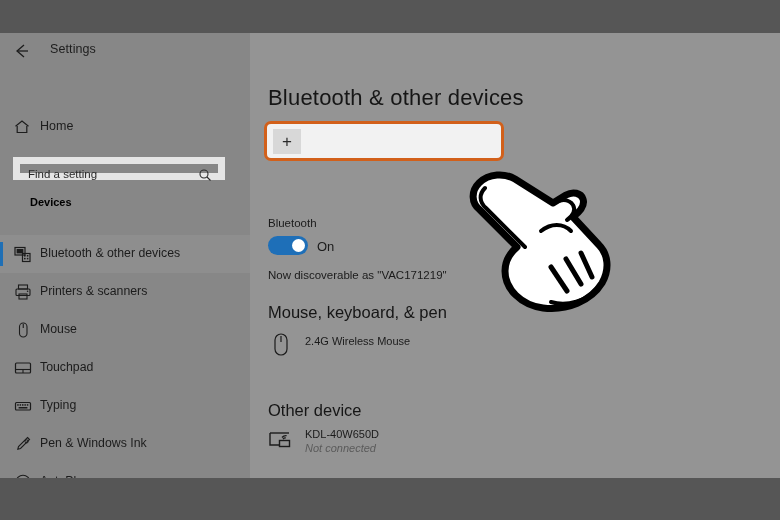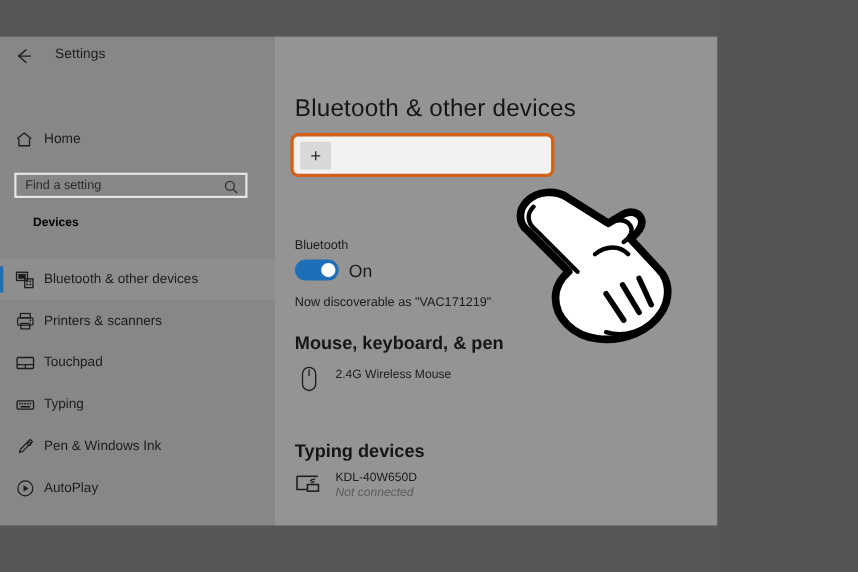--- a/index.html
+++ b/index.html
@@ -2,21 +2,21 @@
 <html><head>
 <meta charset="utf-8">
 <style>
   html,body{margin:0;padding:0;}
   body{
     width:780px;height:520px;
     background:#555555;
     font-family:"Liberation Sans", sans-serif;
     overflow:hidden;
   }
-  #shell{position:relative;width:652px;height:520px;overflow:hidden;}
+  #shell{position:relative;width:780px;height:520px;overflow:hidden;}
 
   
   .band{position:absolute;left:0;width:780px;background:#565656;z-index:40;}
   .band.top{top:0;height:33px;}
   .band.bottom{top:478px;height:42px;}
 
   
   #window{position:absolute;left:0;top:33px;width:780px;height:445px;overflow:hidden;}
 
   
@@ -41,21 +41,21 @@
   }
 
   
   .home-row{position:absolute;left:0;top:82px;width:250px;height:26px;}
   .home-icon{position:absolute;left:13px;top:3px;width:18px;height:18px;}
   .home-label{position:absolute;left:40px;top:4px;font-size:12.5px;color:#1d1d1d;}
 
   
   .search-box{
     position:absolute;left:13px;top:124px;width:212px;height:23px;
-    border:2px solid #e5e5e5;background:transparent;box-sizing:border-box;padding-left:48px;
+    border:7px solid #e5e5e5;background:transparent;box-sizing:border-box;padding-left:48px;
   }
   .search-ph{
     position:absolute;left:8px;top:4px;font-size:11.5px;color:#2b2b2b;
   }
   .search-icon{position:absolute;right:6px;top:4px;width:14px;height:14px;}
 
   
   .sect-head{
     position:absolute;left:30px;top:163px;
     font-size:11px;font-weight:bold;color:#000000;
@@ -101,25 +101,25 @@
 
   .bt-label{position:absolute;left:18px;top:184px;font-size:11.5px;color:#1b1b1b;}
   .toggle{
     position:absolute;left:18px;top:203px;width:40px;height:19px;
     background:#1e6fb8;border-radius:10px;
   }
   .toggle .knob{
     position:absolute;right:3px;top:3px;width:13px;height:13px;
     background:#ffffff;border-radius:50%;
   }
-  .toggle-state{position:absolute;left:67px;top:206px;font-size:16px;color:#1b1b1b;}
+  .toggle-state{position:absolute;left:67px;top:206px;font-size:13px;color:#1b1b1b;}
   .discover{position:absolute;left:18px;top:236px;font-size:11.5px;color:#1b1b1b;}
 
   .group-head{
-    position:absolute;left:18px;font-size:16.5px;color:#161616;font-weight:700;
+    position:absolute;left:18px;font-size:16.5px;color:#161616;font-weight:400;
   }
   .group-head.mk{top:270px;}
   .group-head.od{top:368px;}
 
   .dev-row{position:absolute;left:18px;}
   .dev-row.mouse{top:298px;}
   .dev-row.tv{top:395px;}
   .dev-ico{position:absolute;left:0;top:0;width:26px;height:28px;}
   .dev-name{position:absolute;left:37px;top:4px;font-size:11px;color:#1b1b1b;white-space:nowrap;}
   .dev-name.two{top:0px;}
@@ -195,20 +195,29 @@
             <svg width="18" height="18" viewBox="0 0 18 18">
               <rect x="4.5" y="2" width="9" height="4" fill="none" stroke="#1c1c1c" stroke-width="1.1"></rect>
               <rect x="2" y="6" width="14" height="6.5" rx="1" fill="none" stroke="#1c1c1c" stroke-width="1.1"></rect>
               <rect x="5" y="11" width="8" height="5" fill="none" stroke="#1c1c1c" stroke-width="1.1"></rect>
               <circle cx="13.6" cy="8.3" r="0.8" fill="#1c1c1c"></circle>
             </svg>
           </div>
           <div class="lbl">Printers &amp; scanners</div>
         </div>
 
+        <div class="nav-item">
+          <div class="ico">
+            <svg width="18" height="18" viewBox="0 0 18 18">
+              <rect x="5.5" y="2" width="7.5" height="14" rx="3.7" fill="none" stroke="#1c1c1c" stroke-width="1.1"></rect>
+              <line x1="9.25" y1="3" x2="9.25" y2="7" stroke="#1c1c1c" stroke-width="1.1"></line>
+            </svg>
+          </div>
+          <div class="lbl">Mouse</div>
+        </div>
 
         <div class="nav-item">
           <div class="ico">
             <svg width="18" height="18" viewBox="0 0 18 18">
               <rect x="1.5" y="4" width="15" height="10" rx="1" fill="none" stroke="#1c1c1c" stroke-width="1.2"></rect>
               <line x1="1.5" y1="10.5" x2="16.5" y2="10.5" stroke="#1c1c1c" stroke-width="1.1"></line>
               <line x1="9" y1="10.5" x2="9" y2="14" stroke="#1c1c1c" stroke-width="1.1"></line>
             </svg>
           </div>
           <div class="lbl">Touchpad</div>
@@ -272,21 +281,21 @@
       <div class="dev-row mouse">
         <div class="dev-ico">
           <svg width="26" height="28" viewBox="0 0 26 28">
             <rect x="7" y="3" width="12" height="21" rx="6" fill="none" stroke="#1c1c1c" stroke-width="1.2"></rect>
             <line x1="13" y1="5" x2="13" y2="11" stroke="#1c1c1c" stroke-width="1.2"></line>
           </svg>
         </div>
         <div class="dev-name">2.4G Wireless Mouse</div>
       </div>
 
-      <div class="group-head od">Typing devices</div>
+      <div class="group-head od">Other device</div>
 
       <div class="dev-row tv">
         <div class="dev-ico">
           <svg width="26" height="28" viewBox="0 0 26 28">
             <path d="M2 5 L2 17 L11 17" fill="none" stroke="#1c1c1c" stroke-width="1.4"></path>
             <path d="M2 5 L21 5" fill="none" stroke="#1c1c1c" stroke-width="1.4"></path>
             <rect x="11.5" y="12.5" width="10" height="6" fill="none" stroke="#1c1c1c" stroke-width="1.4"></rect>
             <path d="M14 9.5 A5 5 0 0 1 18.6 7.6" fill="none" stroke="#1c1c1c" stroke-width="1.3"></path>
             <path d="M15 11.2 A3 3 0 0 1 17.8 10" fill="none" stroke="#1c1c1c" stroke-width="1.3"></path>
           </svg>

